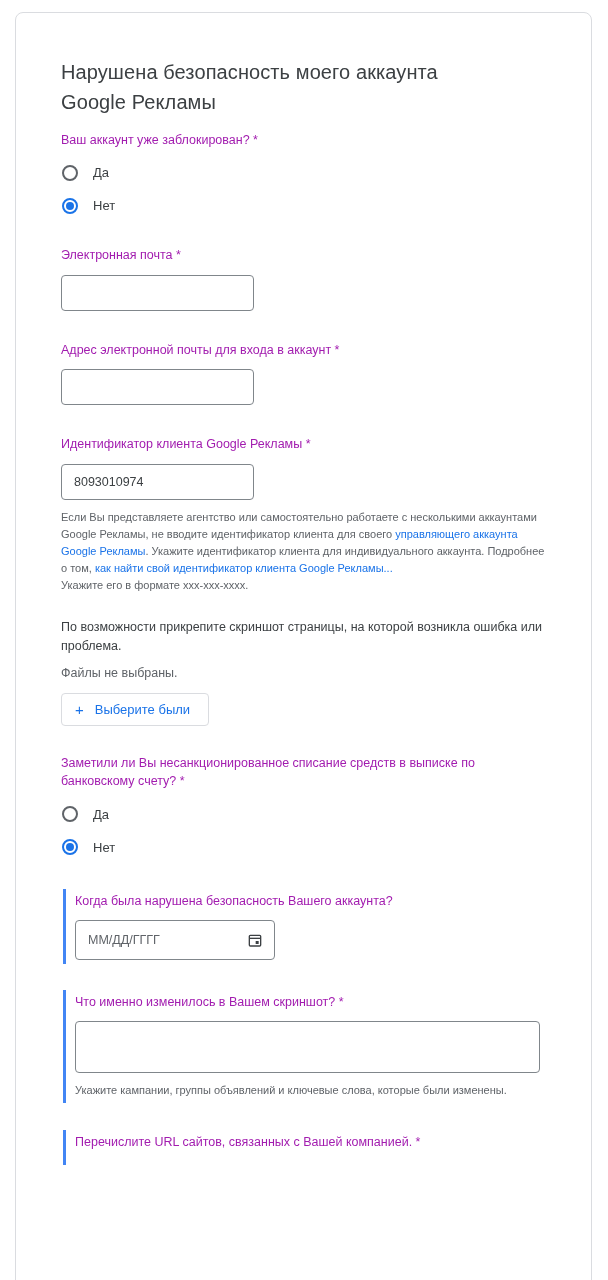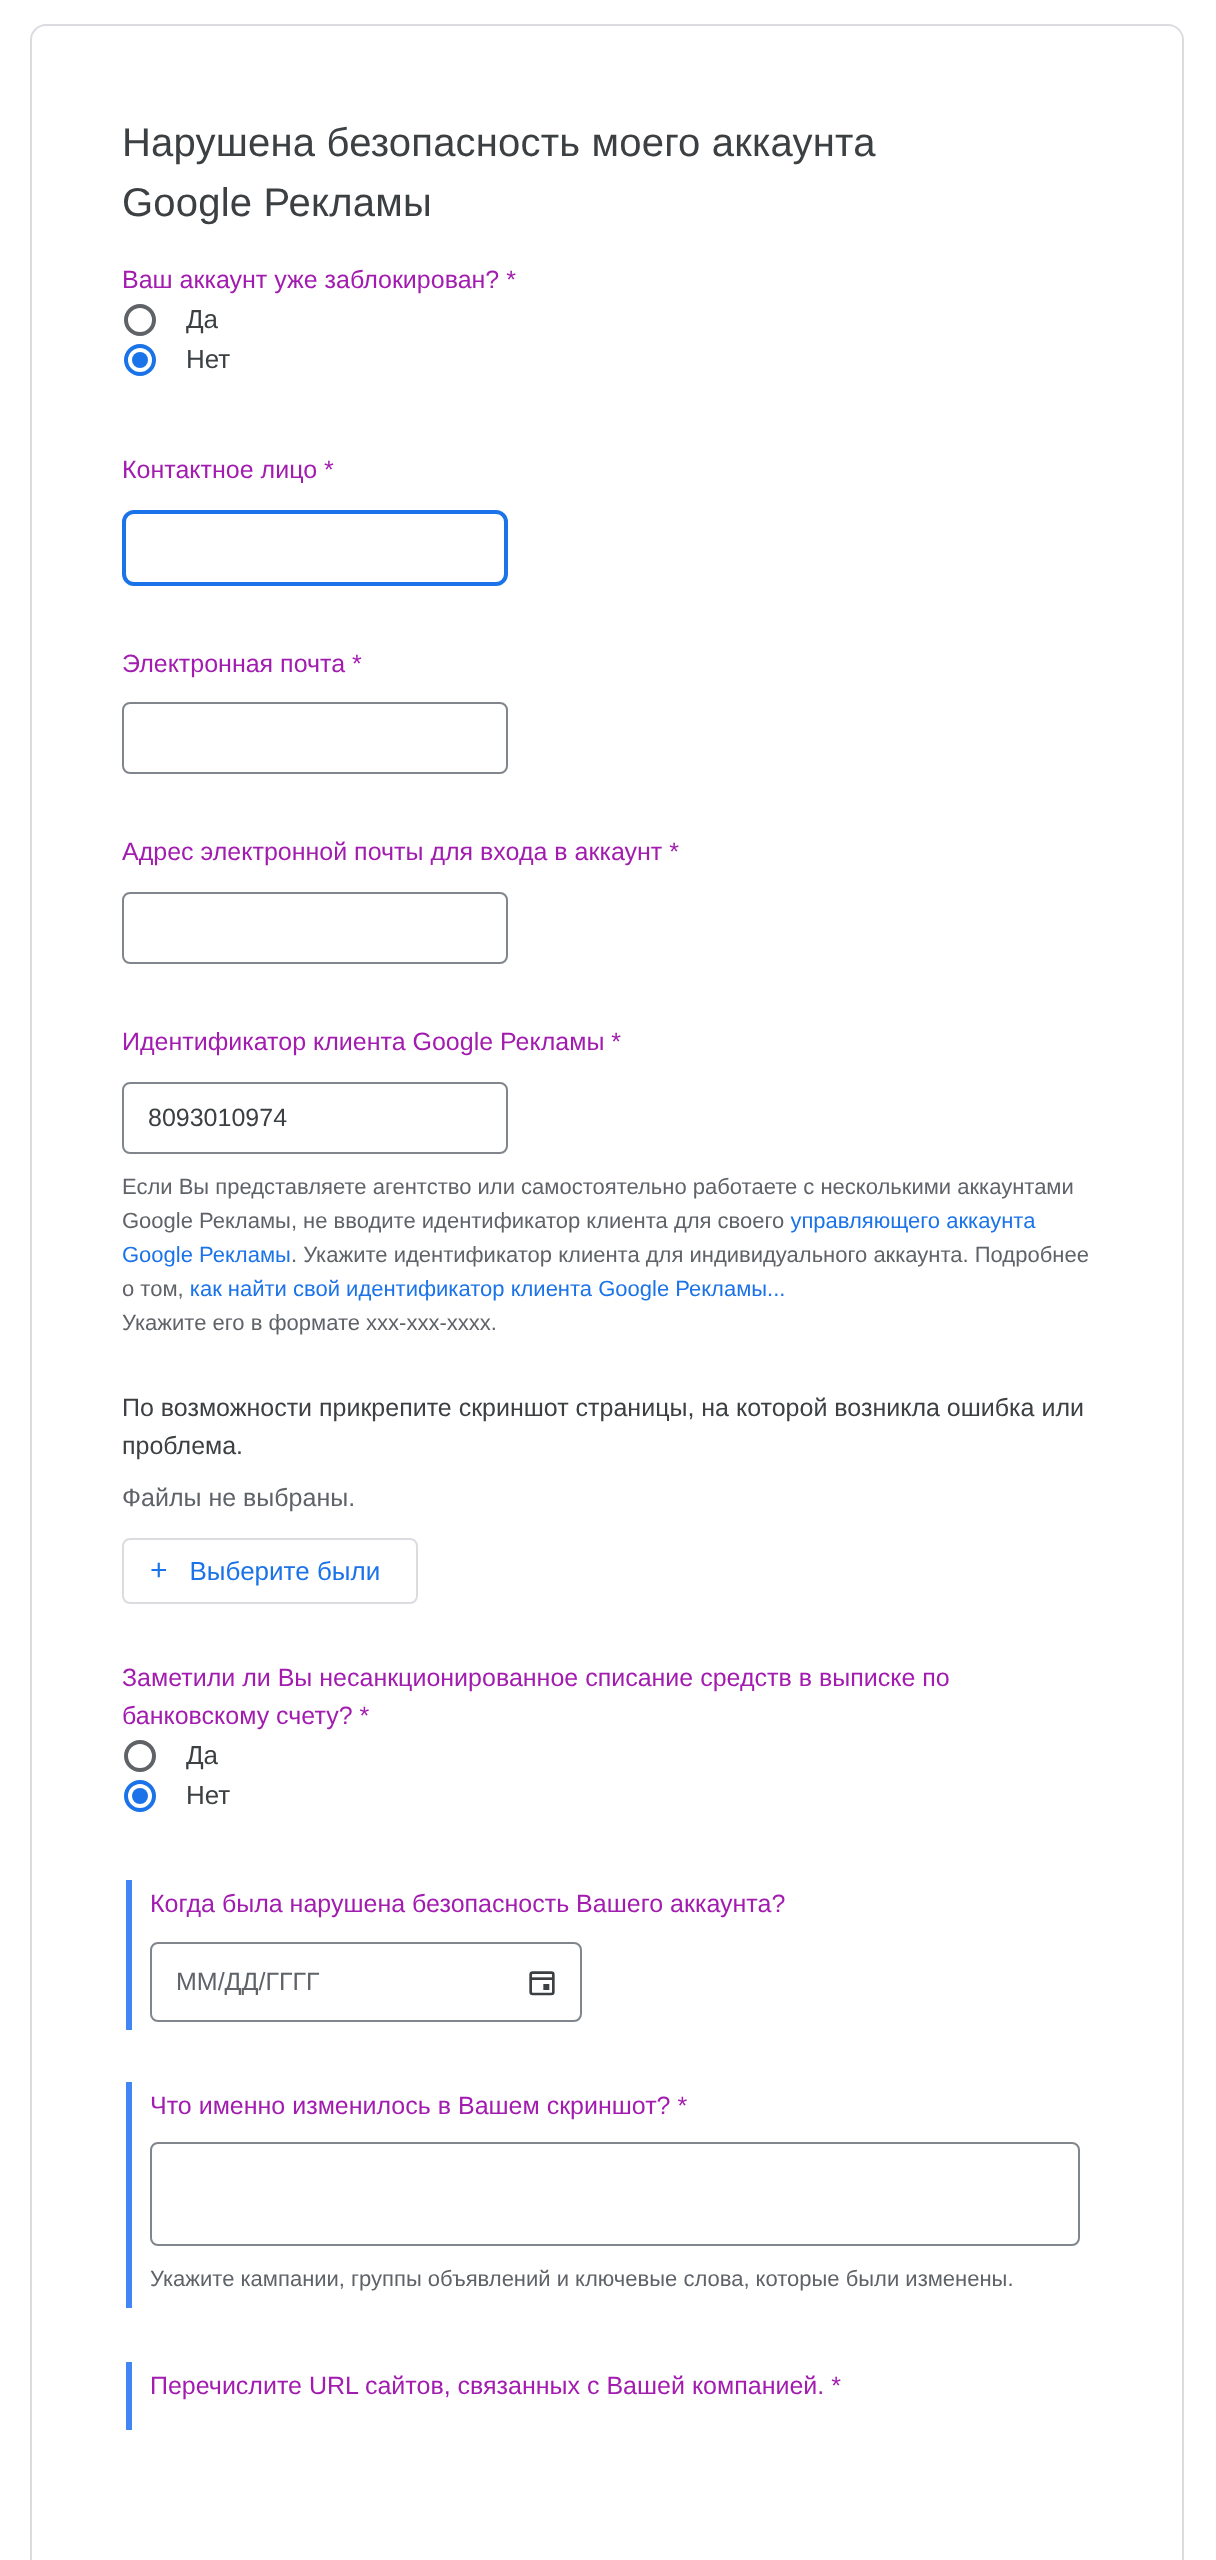--- a/index.html
+++ b/index.html
@@ -18,21 +18,21 @@
     padding: 44px 44px 40px 45px;
   }
   .page-title {
     font-size: 20px; font-weight: 400; color: #3c4043;
     line-height: 1.5; letter-spacing: 0.1px;
     margin: 0 0 14px 0; max-width: 440px;
   }
   .required-note { font-size: 11px; color: #5f6368; margin-bottom: 22px; }
   .q-label { font-size: 12.5px; color: #a21caf; line-height: 1.5; display: block; }
   .radio-group { margin-top: 0; }
-  .radio-row { display: flex; align-items: center; gap: 15px; height: 20px; padding-left: 1px; cursor: pointer; }
+  .radio-row { display: flex; align-items: center; gap: 15px; margin-top: 13px; height: 20px; padding-left: 1px; cursor: pointer; }
   .radio {
     width: 16px; height: 16px; flex: none;
     border: 2px solid #5f6368; border-radius: 50%; position: relative;
   }
   .radio.checked { border-color: #1a73e8; }
   .radio.checked::after {
     content: ""; position: absolute; left: 2px; top: 2px; right: 2px; bottom: 2px;
     background: #1a73e8; border-radius: 50%;
   }
   .radio-label { font-size: 13px; color: #3c4043; }
@@ -62,21 +62,21 @@
     border: 1px solid #dadce0; border-radius: 4px; background: #fff; cursor: pointer;
   }
   .file-btn .plus { color: #1a73e8; font-size: 15px; line-height: 1; }
   .file-btn .btn-label { color: #1a73e8; font-size: 13px; font-weight: 500; }
   .bar-section {
     margin-top: 30px; margin-left: 2px;
     border-left: 3px solid #4285f4; padding: 3px 0 4px 9px;
   }
   .bar-section .q-label { margin-bottom: 9px; }
   .date-input {
-    width: 216px; height: 40px;
+    width: 200px; height: 40px;
     border: 1px solid #80868b; border-radius: 4px;
     display: flex; align-items: center; justify-content: space-between;
     padding: 0 11px 0 12px; background: #fff; cursor: text;
   }
   .date-placeholder { font-size: 12.5px; color: #5f6368; }
   .cal-icon { width: 16px; height: 16px; flex: none; cursor: pointer; }
 </style>
 </head>
 <body>
 
@@ -89,24 +89,20 @@
     <div class="radio-row">
       <span class="radio"></span>
       <span class="radio-label">Да</span>
     </div>
     <div class="radio-row">
       <span class="radio checked"></span>
       <span class="radio-label">Нет</span>
     </div>
   </div>
 
-  <div class="field mt-36">
-    <span class="q-label">Контактное лицо *</span>
-    <input class="text focused" type="text" value="" style="">
-  </div>
 
   <div class="field">
     <span class="q-label">Электронная почта *</span>
     <input class="text" type="text" value="" style="">
   </div>
 
   <div class="field">
     <span class="q-label">Адрес электронной почты для входа в аккаунт *</span>
     <input class="text" type="text" value="" style="">
   </div>

